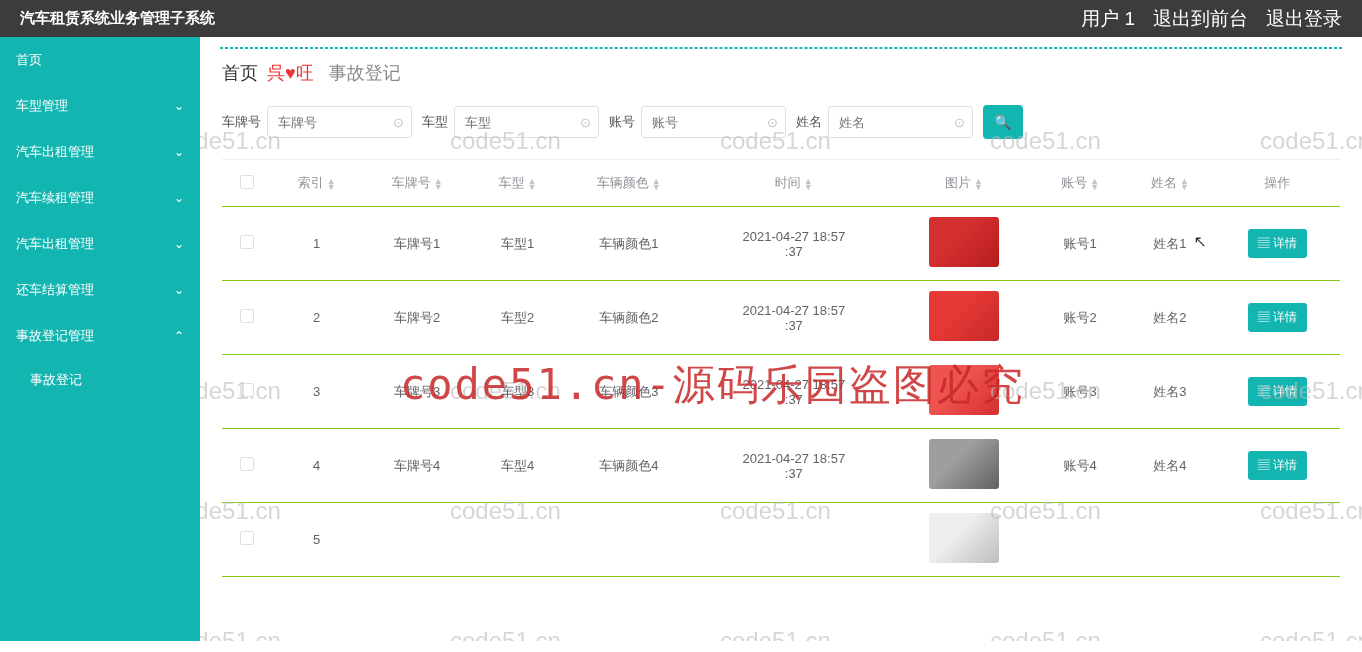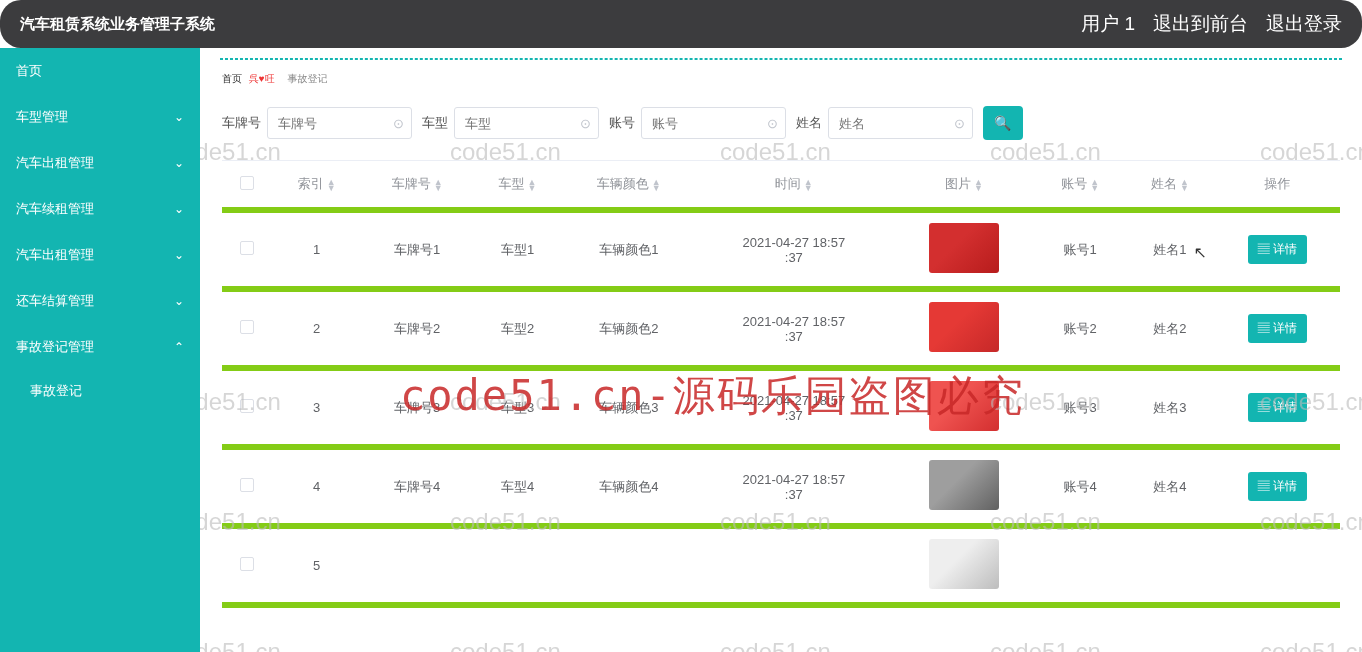--- a/index.html
+++ b/index.html
@@ -1,49 +1,49 @@
 <!DOCTYPE html>
 <html><head>
 <meta charset="utf-8">
 <style>
 * { margin: 0; padding: 0; box-sizing: border-box; }
 body { font-family: "Microsoft YaHei", Arial, sans-serif; font-size: 13px; color: #333; background: #fff; }
 
-.topbar { background: #3c3c3e; color: #fff; height: 48px; display: flex; align-items: center; justify-content: space-between; padding: 0 20px; border-radius: 21px; }
+.topbar { background: #3c3c3e; color: #fff; height: 37px; display: flex; align-items: center; justify-content: space-between; padding: 0 20px; }
 .topbar .title { font-size: 15px; font-weight: bold; }
 .topbar .right { display: flex; gap: 18px; }
 .topbar .right span { cursor: pointer; font-size: 19px; }
 
 .layout { display: flex; height: calc(100vh - 48px); justify-content: flex-end; }
 
 .sidebar { width: 200px; background: #13b5b1; color: #fff; overflow-y: auto; }
 .sidebar .menu-item { padding: 14px 16px; cursor: pointer; position: relative; font-size: 13px; }
 .sidebar .menu-item.has-sub::after { content: "⌄"; position: absolute; right: 16px; top: 50%; transform: translateY(-50%); font-size: 12px; }
 .sidebar .menu-item.expanded::after { content: "⌃"; }
 .sidebar .sub-item { padding: 12px 16px 12px 30px; cursor: pointer; font-size: 13px; }
 
 .main { flex: 1; overflow: auto; background: #fff; position: relative; }
 .dashed-border { border: 1px dashed #13b5b1; margin: 10px 20px 0 20px; }
 
-.breadcrumb { padding: 12px 22px 8px; font-size: 10px; }
+.breadcrumb { padding: 12px 22px 8px; font-size: 18px; }
 .breadcrumb .home { color: #333; }
 .breadcrumb .heart { color: #e33; margin: 0 4px; }
 .breadcrumb .current { color: #888; margin-left: 6px; }
 
 .search-bar { display: flex; align-items: center; gap: 10px; padding: 12px 22px 20px; flex-wrap: wrap; }
 .search-group { display: flex; align-items: center; }
 .search-label { margin-right: 6px; color: #555; font-size: 13px; }
 .search-input { position: relative; }
 .search-input input { height: 32px; border: 1px solid #dcdfe6; border-radius: 3px; padding: 0 28px 0 10px; width: 145px; color: #606266; font-size: 13px; outline: none; }
 .search-input .clear-icon { position: absolute; right: 8px; top: 50%; transform: translateY(-50%); color: #c0c4cc; cursor: pointer; font-size: 13px; }
 .search-btn { background: #13b5b1; border: none; color: #fff; height: 34px; width: 40px; border-radius: 4px; cursor: pointer; font-size: 14px; display: flex; align-items: center; justify-content: center; }
 
 .table-wrap { padding: 0 22px; }
 table { width: 100%; border-collapse: collapse; border-top: 1px solid #ebeef5; }
-th, td { border-bottom: 6px solid #84cc16; padding: 10px 8px; text-align: center; font-size: 13px; color: #606266; }
+th, td { border-bottom: 1px solid #84cc16; padding: 10px 8px; text-align: center; font-size: 13px; color: #606266; }
 th { font-weight: normal; color: #909399; padding: 14px 8px; }
 .sort-arrows { display: inline-flex; flex-direction: column; line-height: 6px; margin-left: 3px; vertical-align: middle; color: #c0c4cc; font-size: 9px; }
 .checkbox { width: 14px; height: 14px; border: 1px solid #dcdfe6; display: inline-block; border-radius: 2px; cursor: pointer; }
 .car-img { width: 70px; height: 50px; display: inline-block; border-radius: 3px; }
 .car-red { background: linear-gradient(135deg, #d32f2f 40%, #b71c1c 100%); }
 .car-red2 { background: linear-gradient(135deg, #e53935 40%, #c62828 100%); }
 .car-red3 { background: linear-gradient(135deg, #ef5350 40%, #d32f2f 100%); }
 .car-grey { background: linear-gradient(135deg, #9e9e9e 40%, #616161 100%); }
 .car-white { background: linear-gradient(135deg, #eeeeee 40%, #bdbdbd 100%); }
 .detail-btn { background: #13b5b1; color: #fff; border: none; padding: 6px 10px; border-radius: 3px; cursor: pointer; font-size: 12px; }

